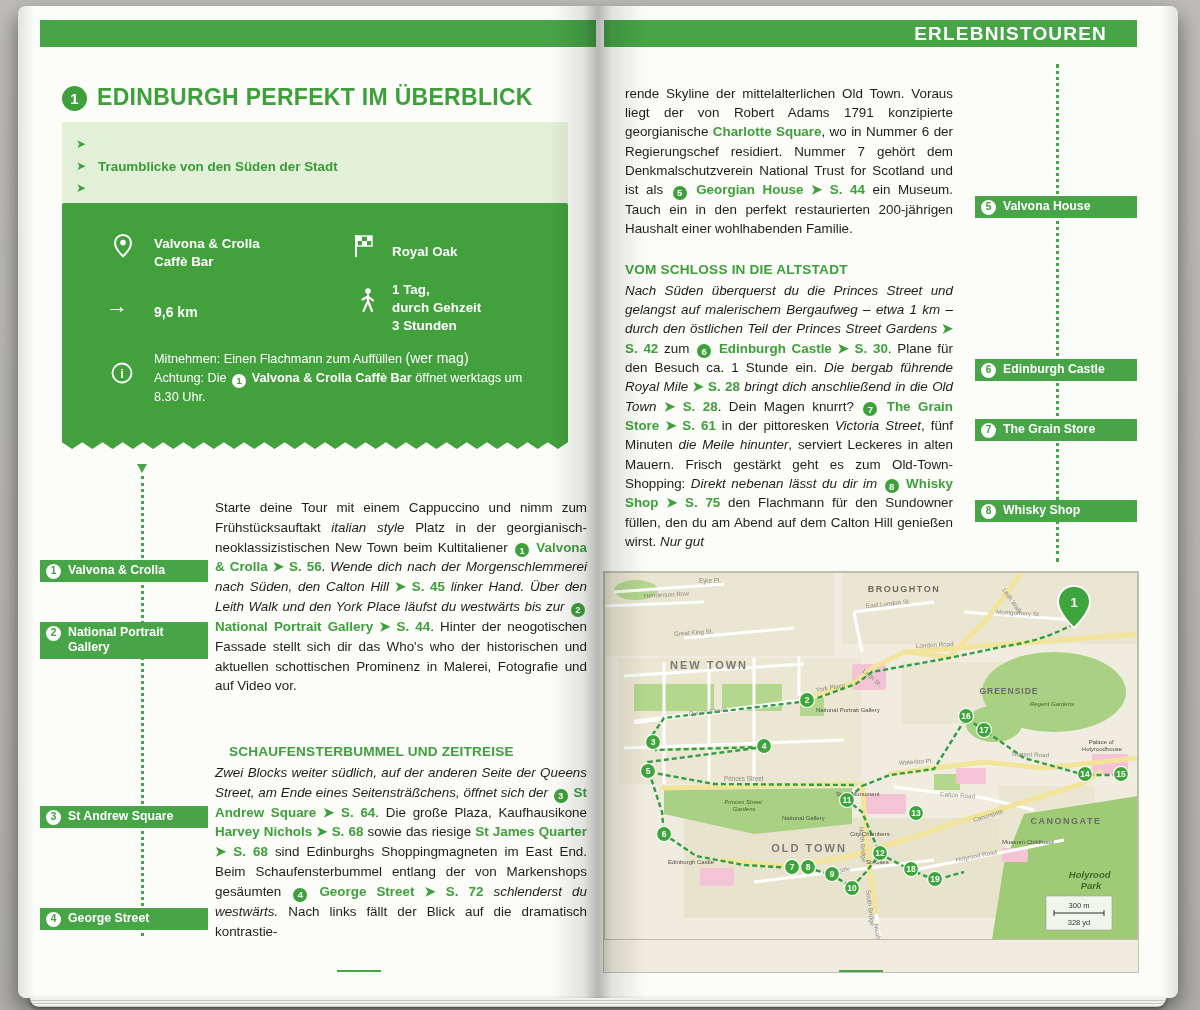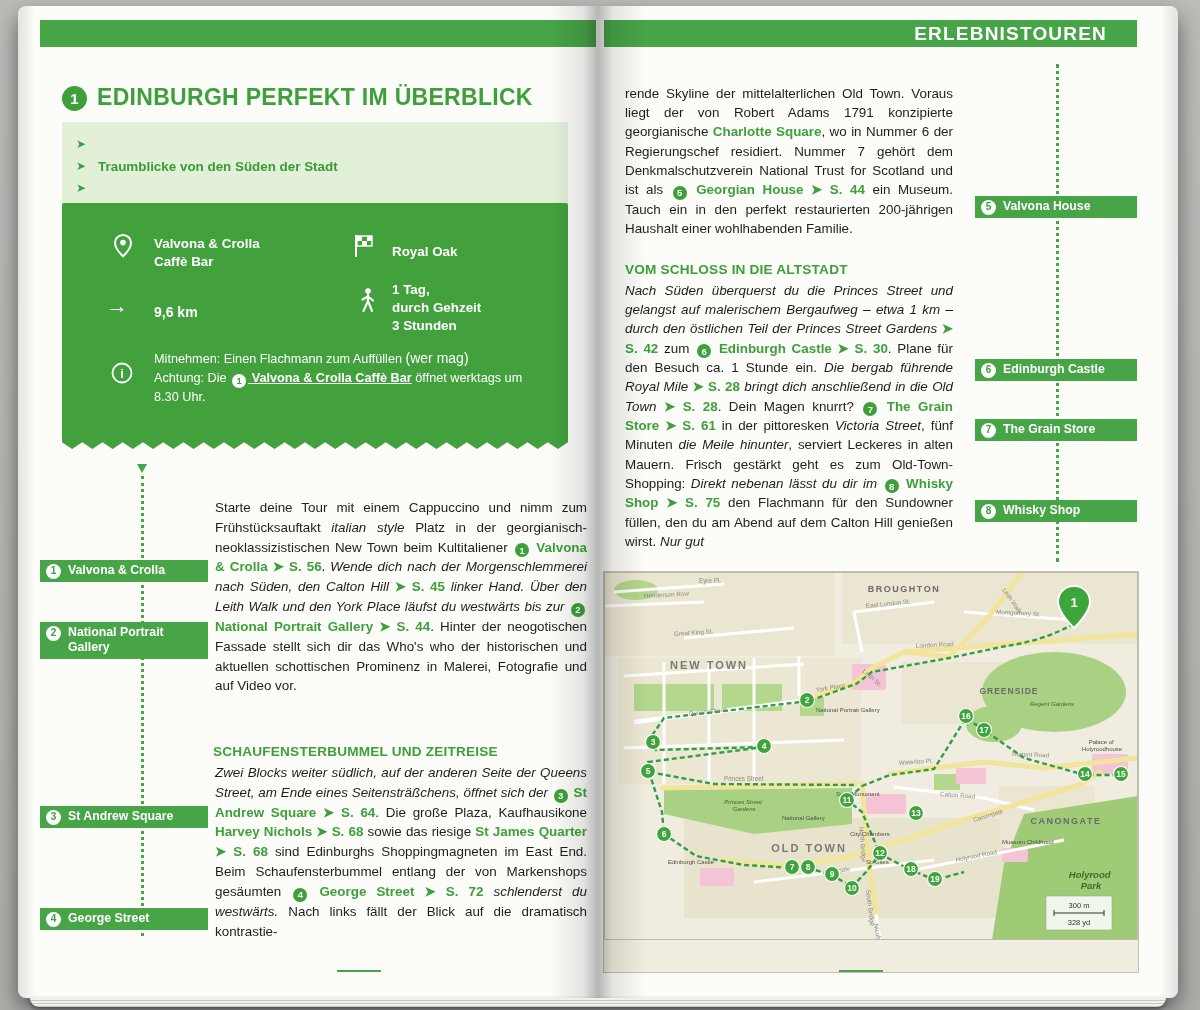--- a/index.html
+++ b/index.html
@@ -51,21 +51,21 @@
   .ml-top{align-items:flex-start;}
   .ml-badge{width:15px;height:15px;border-radius:50%;background:#fff;color:#3ea03b;font-size:10px;font-weight:700;
     display:flex;align-items:center;justify-content:center;flex:0 0 15px;margin-top:1px;}
 
   
   .sec-h{position:absolute;font-weight:700;color:#3ea03b;font-size:13.6px;letter-spacing:.2px;}
   .para{position:absolute;font-size:13.4px;line-height:19.8px;color:#1e1e1c;text-align:justify;}
   .para-r{line-height:19.2px;}
   .it{font-style:italic;}
   .gr{color:#3ea03b;font-weight:700;}
-  .bd{font-weight:700;text-decoration:underline;}
+  .bd{font-weight:700;}
   .sm{font-size:14px;}
   .num{display:inline-flex;width:14px;height:14px;border-radius:50%;background:#3ea03b;color:#fff;font-size:9.5px;font-weight:700;
     align-items:center;justify-content:center;vertical-align:-2px;margin:0 2px;font-style:normal;}
   .numw{background:#fff;color:#3ea03b;}
 
   
   .pagenum{position:absolute;width:70px;display:flex;flex-direction:column;align-items:flex-end;gap:32px;}
   .pn-rule{width:44px;height:2px;background:#47a447;margin:3px 0;}
   .pn-text{font-size:14.5px;font-weight:700;color:#333;}
 
@@ -158,21 +158,21 @@
     <div class="ml-label" style="left:22px;top:800px;width:168px;">
       <span class="ml-badge">3</span>
       <span>St Andrew Square</span>
     </div>
     <div class="ml-label" style="left:22px;top:902px;width:168px;">
       <span class="ml-badge">4</span>
       <span>George Street</span>
     </div>
 
     <div class="para" style="left:197px;top:492px;width:372px;"><span class="">Starte deine Tour mit einem Cappuccino und nimm zum Frühstücksauftakt </span><span class="it">italian style</span><span class=""> Platz in der georgianisch-neoklassizistischen New Town beim Kultitaliener </span><span class="num">1</span><span class="gr"> Valvona &amp; Crolla ➤ S. 56</span><span class="">. </span><span class="it">Wende dich nach der Morgenschlemmerei nach Süden, den Calton Hill </span><span class="gr">➤ S. 45</span><span class="it"> linker Hand. Über den Leith Walk und den York Place läufst du westwärts bis zur </span><span class="num">2</span><span class="gr"> National Portrait Gallery ➤ S. 44</span><span class="">. Hinter der neogotischen Fassade stellt sich dir das Who's who der historischen und aktuellen schottischen Prominenz in Malerei, Fotografie und auf Video vor.</span></div>
-    <div class="sec-h" style="left:195px;top:738px;width:372px;">SCHAUFENSTERBUMMEL UND ZEITREISE</div>
+    <div class="sec-h" style="left:211px;top:738px;width:372px;">SCHAUFENSTERBUMMEL UND ZEITREISE</div>
     <div class="para" style="left:197px;top:757px;width:372px;"><span class="it">Zwei Blocks weiter südlich, auf der anderen Seite der Queens Street, am Ende eines Seitensträßchens, öffnet sich der </span><span class="num">3</span><span class="gr"> St Andrew Square ➤ S. 64</span><span class="">. Die große Plaza, Kaufhausikone </span><span class="gr">Harvey Nichols ➤ S. 68</span><span class=""> sowie das riesige </span><span class="gr">St James Quarter ➤ S. 68</span><span class=""> sind Edinburghs Shoppingmagneten im East End. Beim Schaufensterbummel entlang der von Markenshops gesäumten </span><span class="num">4</span><span class="gr"> George Street ➤ S. 72</span><span class="it"> schlenderst du westwärts.</span><span class=""> Nach links fällt der Blick auf die dramatisch kontrastie-</span></div>
 
     <div class="pagenum" style="left:293px;top:961px;">
       <div class="pn-rule"></div>
       <div class="pn-text">100</div>
       <div class="pn-rule"></div>
     </div>
 
     <div class="para para-r" style="left:607px;top:78px;width:328px;"><span class="">rende Skyline der mittelalterlichen Old Town. Voraus liegt der von Robert Adams 1791 konzipierte georgianische </span><span class="gr">Charlotte Square</span><span class="">, wo in Nummer 6 der Regierungschef residiert. Nummer 7 gehört dem Denkmalschutzverein National Trust for Scotland und ist als </span><span class="num">5</span><span class="gr"> Georgian House ➤ S. 44</span><span class=""> ein Museum. Tauch ein in den perfekt restaurierten 200-jährigen Haushalt einer wohlhabenden Familie.</span></div>
     <div class="sec-h" style="left:607px;top:256px;width:330px;">VOM SCHLOSS IN DIE ALTSTADT</div>

